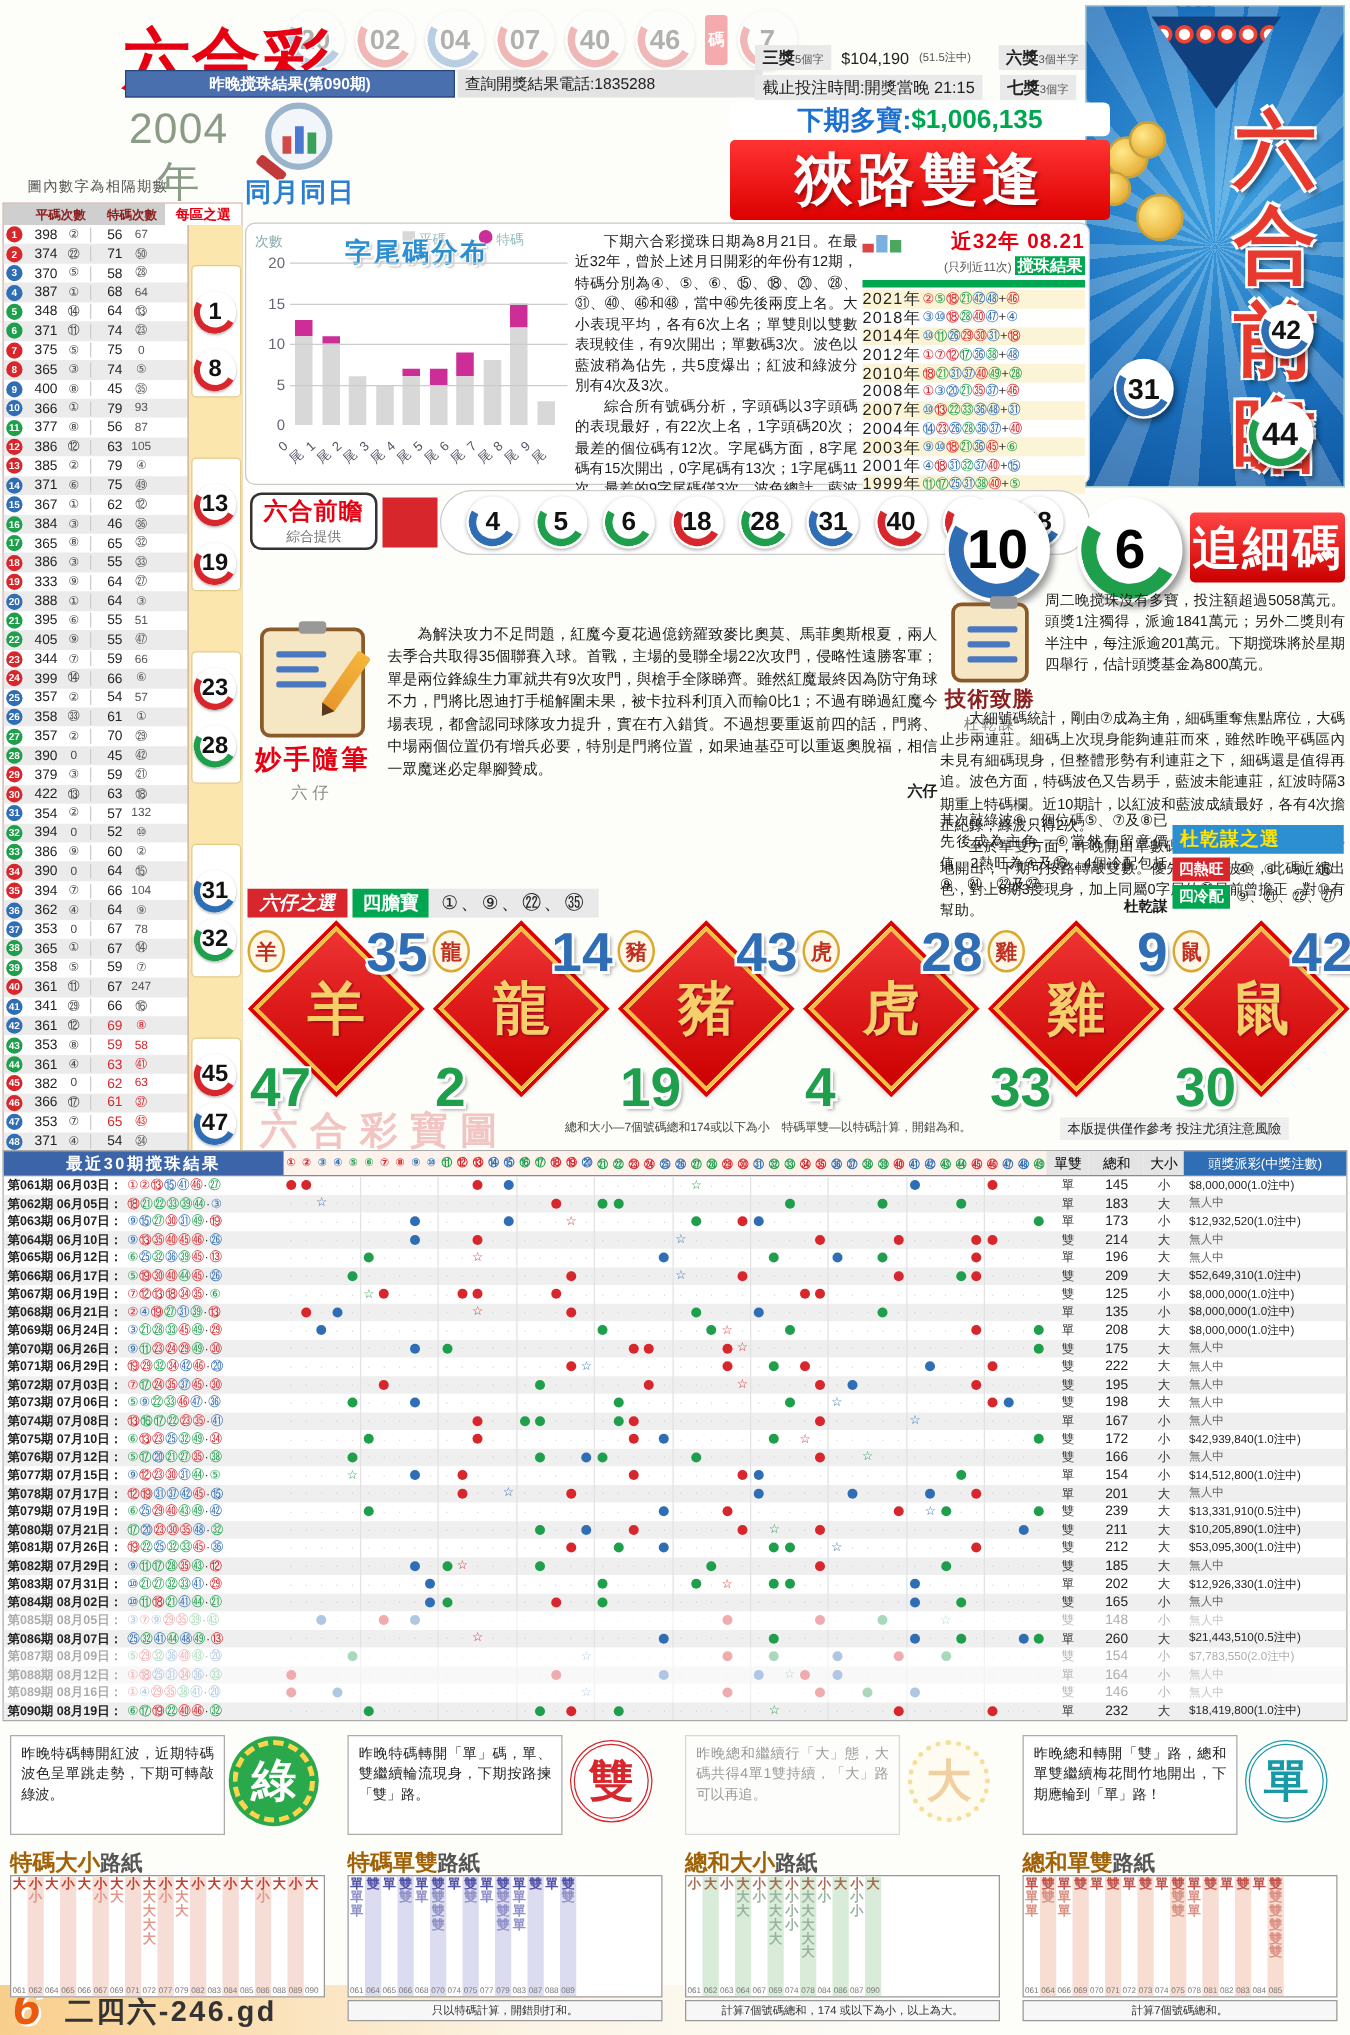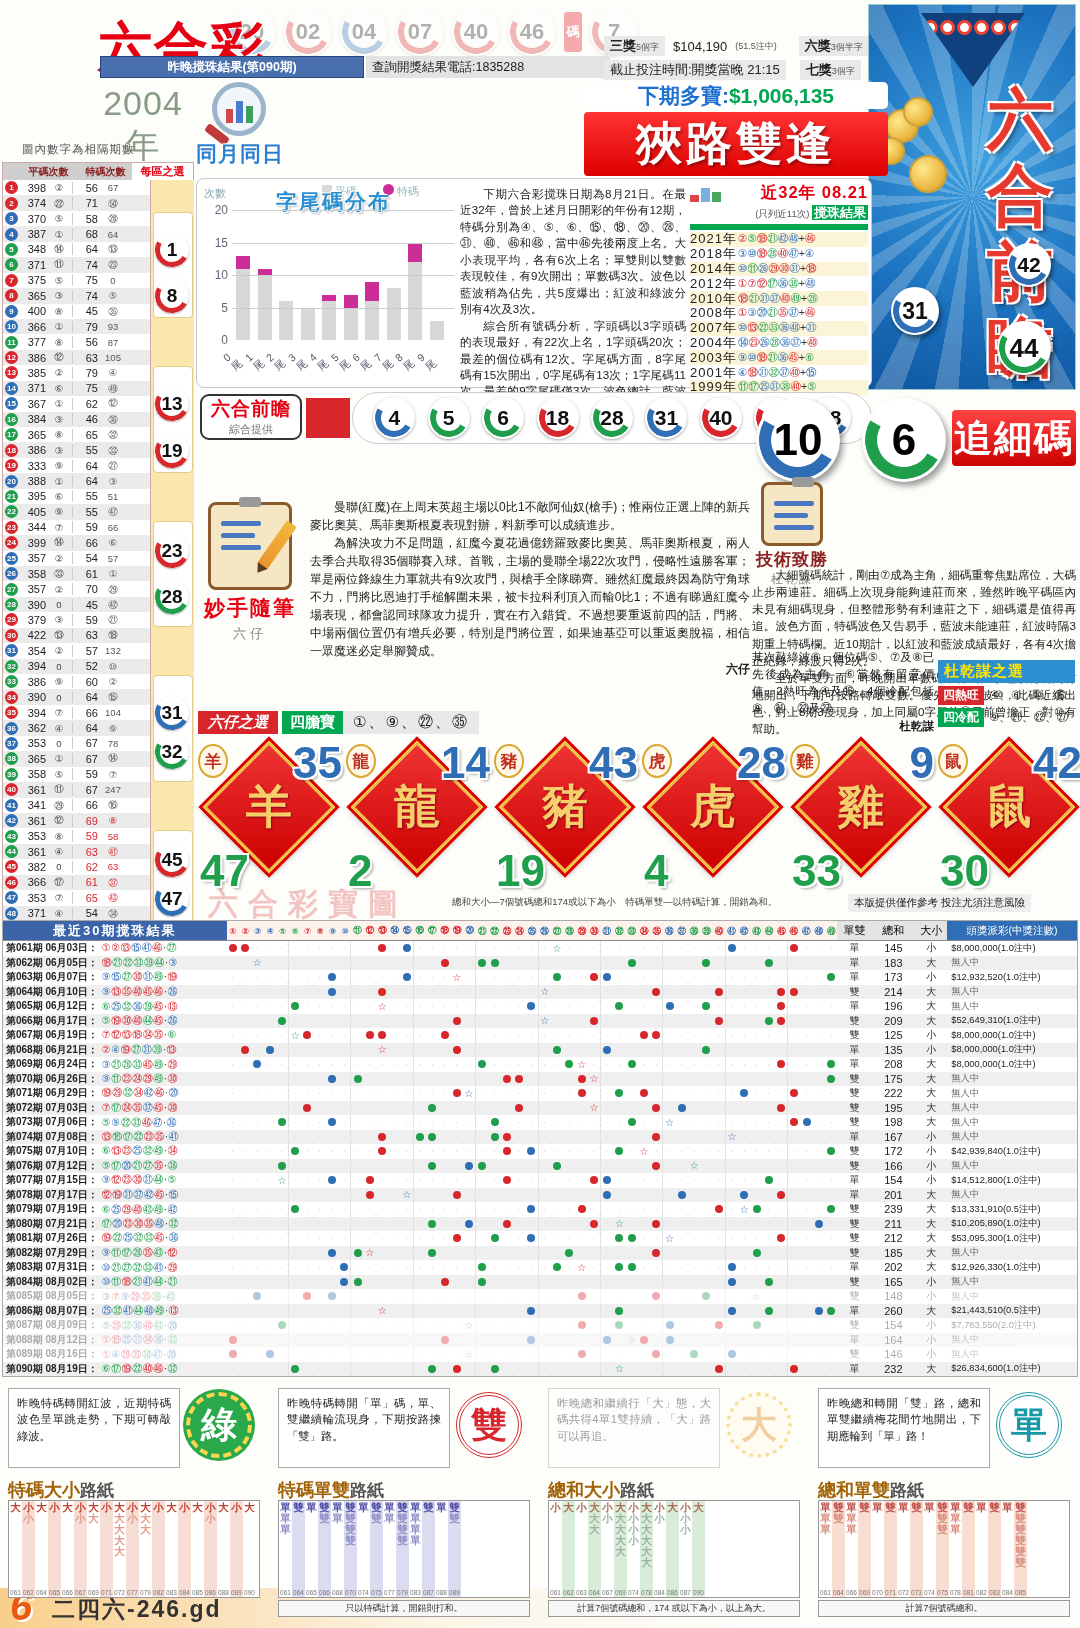--- a/index.html
+++ b/index.html
@@ -789,21 +789,20 @@
       <div class="clip">
           <span class="tab"></span>
           <span class="l1"></span>
           <span class="l2"></span>
           <span class="l3"></span>
           <span class="pen"></span>
         </div>
       <div class="n1">妙手隨筆</div>
       <div class="n2">六仔</div>
     </div>
-    <p>曼聯(紅魔)在上周末英超主場以0比1不敵阿仙奴(槍手)；惟兩位正選上陣的新兵麥比奧莫、馬菲奧斯根夏表現對辦，料新季可以成績進步。</p>
     <p>為解決攻力不足問題，紅魔今夏花過億鎊羅致麥比奧莫、馬菲奧斯根夏，兩人去季合共取得35個聯賽入球。首戰，主場的曼聯全場22次攻門，侵略性遠勝客軍；單是兩位鋒線生力軍就共有9次攻門，與槍手全隊睇齊。雖然紅魔最終因為防守角球不力，門將比恩迪打手槌解圍未果，被卡拉科利頂入而輸0比1；不過有睇過紅魔今場表現，都會認同球隊攻力提升，實在冇入錯貨。不過想要重返前四的話，門將、中場兩個位置仍有增兵必要，特別是門將位置，如果迪基亞可以重返奧脫福，相信一眾魔迷必定舉腳贊成。</p>
     <div id="rdsig">六仔</div>
   </div>
   <div class="abs" id="rdpicks">
     <span class="t1">六仔之選</span>
     <span class="t2">四膽寶</span>
     <span class="t3">①、⑨、㉒、㉟</span>
   </div>
 
   <div class="bigball" id="chball1" style="--c:#2f6db4">10</div>
@@ -812,20 +811,23 @@
   <div class="abs" id="chicon">
     <div class="clip">
         <span class="tab"></span>
         <span class="l1"></span>
         <span class="l2"></span>
         <span class="l3"></span>
       </div>
     <div class="n1">技術致勝</div>
     <div class="n2">杜乾謀</div>
   </div>
+  <div class="abs" id="chbody1">
+      <p>周二晚搅珠沒有多寶，投注額超過5058萬元。頭獎1注獨得，派逾1841萬元；另外二獎則有半注中，每注派逾201萬元。下期搅珠將於星期四舉行，估計頭獎基金為800萬元。</p>
+    </div>
   <div class="abs" id="chbody2">
       <p>大細號碼統計，剛由⑦成為主角，細碼重奪焦點席位，大碼止步兩連莊。細碼上次現身能夠連莊而來，雖然昨晚平碼區內未見有細碼現身，但整體形勢有利連莊之下，細碼還是值得再追。波色方面，特碼波色又告易手，藍波未能連莊，紅波時隔3期重上特碼欄。近10期計，以紅波和藍波成績最好，各有4次擔正紀錄；綠波只得2次。</p>
       <p>至於單雙方面，昨晚開出單數碼，特碼大小繼續梅花間竹地開出，下期可按路轉敲雙數。優先推介藍波⑩，此碼近績出色，對上8期3度現身，加上同屬0字尾的⑳早前曾擔正，對⑩有幫助。</p>
     </div>
   <div class="abs" id="chbody3">
     <p>其次敲綠波⑥，個位碼⑤、⑦及⑧已先後成為主角，⑥當然有留意價值。2熱旺為④及⑯，4個冷配包括⑨、㉑、㉒及㉗。</p>
     <div id="chsig">杜乾謀</div>
   </div>
   <div class="abs" id="dpicks">
     <div class="pt">杜乾謀之選</div>
@@ -3134,21 +3136,21 @@
             <i>
               <span class="dot" style="background: rgb(215, 38, 44);"></span>
             </i>
             <i>·</i>
             <i>·</i>
             <i>·</i>
           </div>
           <div class="rse">單</div>
           <div class="rsum">232</div>
           <div class="rsz">大</div>
-          <div class="rpay">$26,834,600(1.0注中)</div>
+          <div class="rpay">$18,419,800(1.0注中)</div>
         </div>
       </div>
   </div>
 
   <div id="roads"></div>
 
   <div class="abs" id="footer">
     <span id="flogo">6</span>
     <span id="fsite">二四六-246.gd</span>
   </div>

